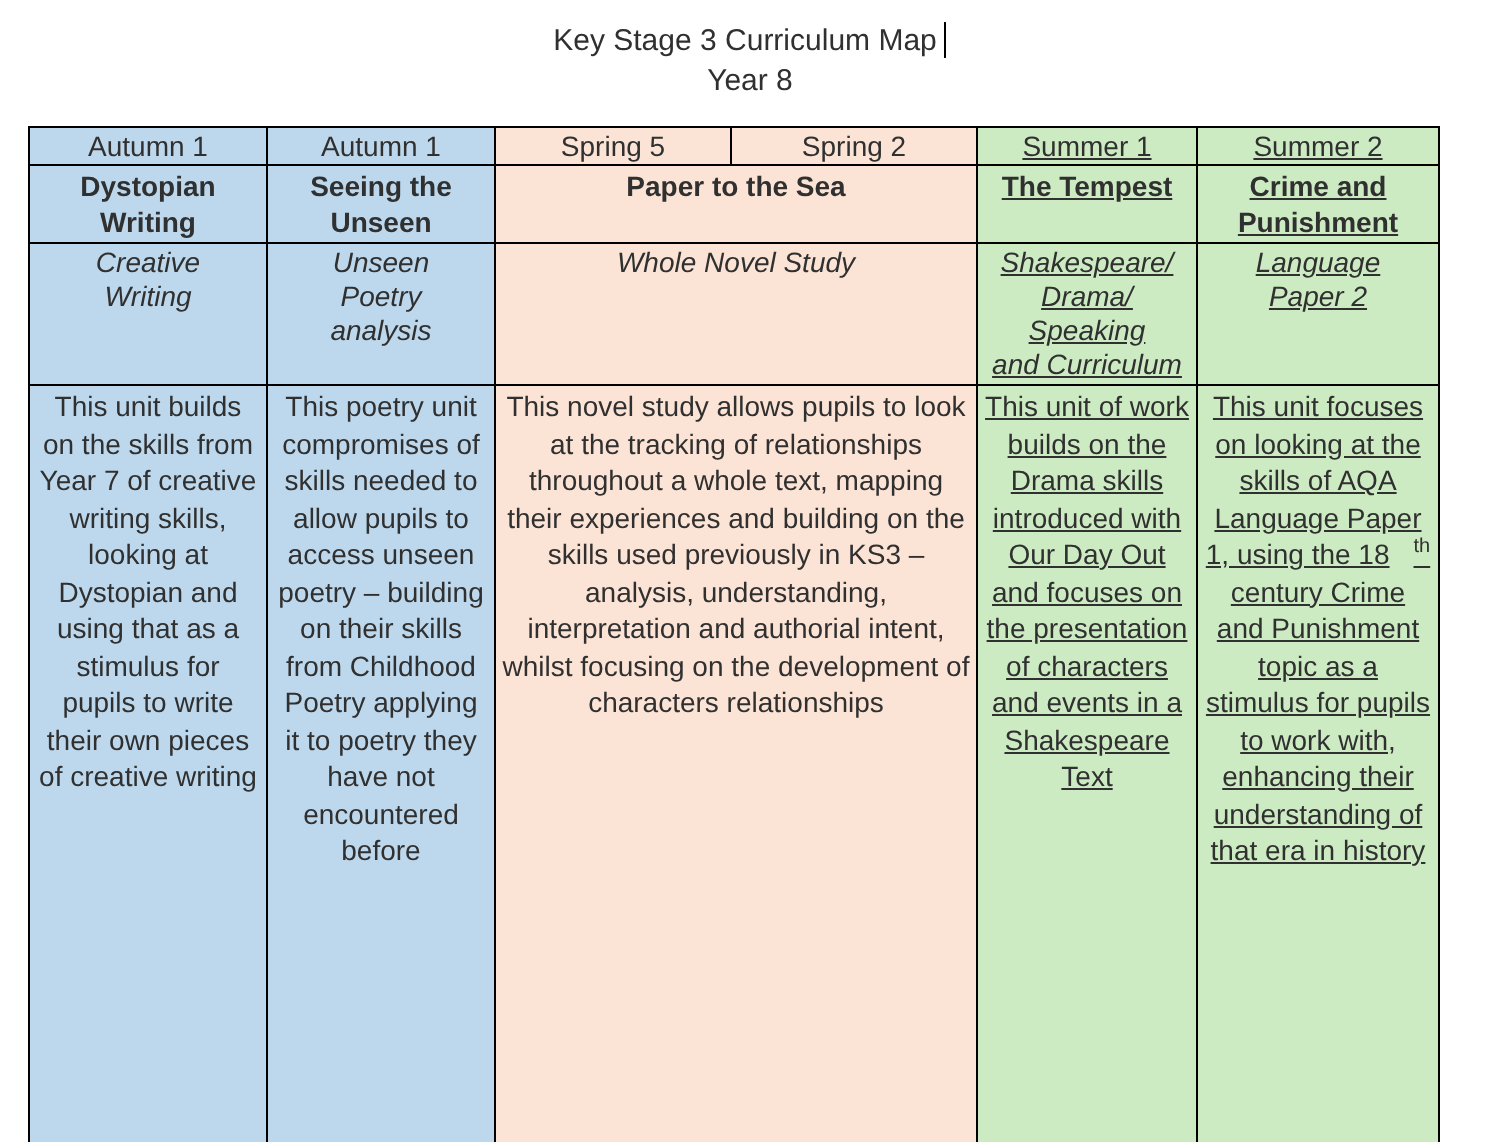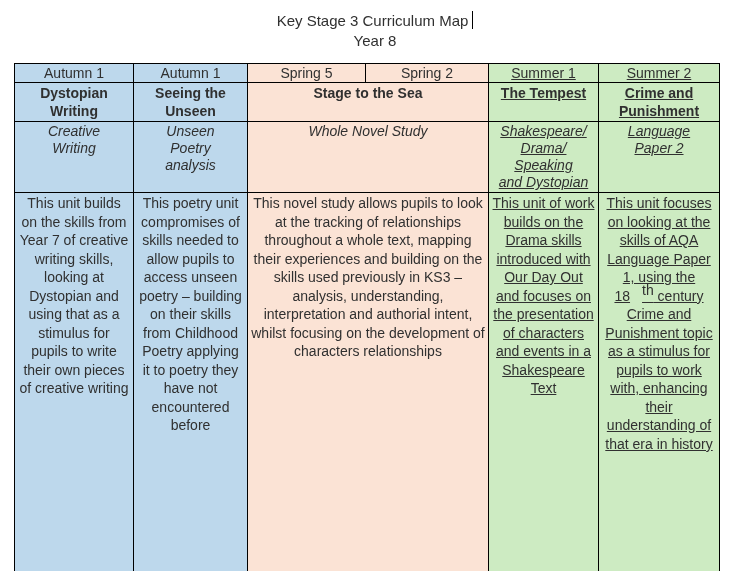--- a/index.html
+++ b/index.html
@@ -72,21 +72,21 @@
     font-style:italic;
     vertical-align:top;
     line-height:17px;
     white-space:pre-line;
   }
   tr.body-row td{
     height:396px;
     vertical-align:top;
     line-height:18.5px;
   }
-  sup{font-size:14px;vertical-align:super;line-height:0;margin-left:12px;}
+  sup{font-size:10px;vertical-align:super;line-height:0;margin-left:12px;}
 </style>
 </head>
 <body>
 
 <div class="doc-title"><span>Key Stage 3 Curriculum Map</span><span class="caret"></span></div>
 
 <div class="doc-subtitle">Year 8</div>
 
 <table class="curriculum">
   <colgroup>
@@ -106,37 +106,37 @@
     <th class="season-spring">Spring 2</th>
     <th class="season-summer">Summer 1</th>
     <th class="season-summer">Summer 2</th>
   </tr>
 
   <tr class="title-row">
     <td class="season-autumn">Dystopian
 Writing</td>
     <td class="season-autumn">Seeing the
 Unseen</td>
-    <td class="season-spring" colspan="2">Stage to the Sea</td>
+    <td class="season-spring" colspan="2">Paper to the Sea</td>
     <td class="season-summer">The Tempest</td>
     <td class="season-summer">Crime and
 Punishment</td>
   </tr>
 
   <tr class="focus-row">
     <td class="season-autumn">Creative
 Writing</td>
     <td class="season-autumn">Unseen
 Poetry
 analysis</td>
     <td class="season-spring" colspan="2">Whole Novel Study</td>
     <td class="season-summer">Shakespeare/
 Drama/
 Speaking
-and Dystopian</td>
+and Curriculum</td>
     <td class="season-summer">Language
 Paper 2</td>
   </tr>
 
   <tr class="body-row">
     <td class="season-autumn">This unit builds on the skills from Year 7 of creative writing skills, looking at Dystopian and using that as a stimulus for pupils to write their own pieces of creative writing</td>
     <td class="season-autumn">This poetry unit compromises of skills needed to allow pupils to access unseen poetry – building on their skills from Childhood Poetry applying it to poetry they have not encountered before</td>
     <td class="season-spring" colspan="2">This novel study allows pupils to look at the tracking of relationships throughout a whole text, mapping their experiences and building on the skills used previously in KS3 – analysis, understanding, interpretation and authorial intent, whilst focusing on the development of characters relationships</td>
     <td class="season-summer">This unit of work builds on the Drama skills introduced with Our Day Out and focuses on the presentation of characters and events in a Shakespeare Text</td>
     <td class="season-summer"><span>This unit focuses on looking at the skills of AQA Language Paper 1, using the 18</span><sup>th</sup><span> century Crime and Punishment topic as a stimulus for pupils to work with, enhancing their understanding of that era in history</span></td>

